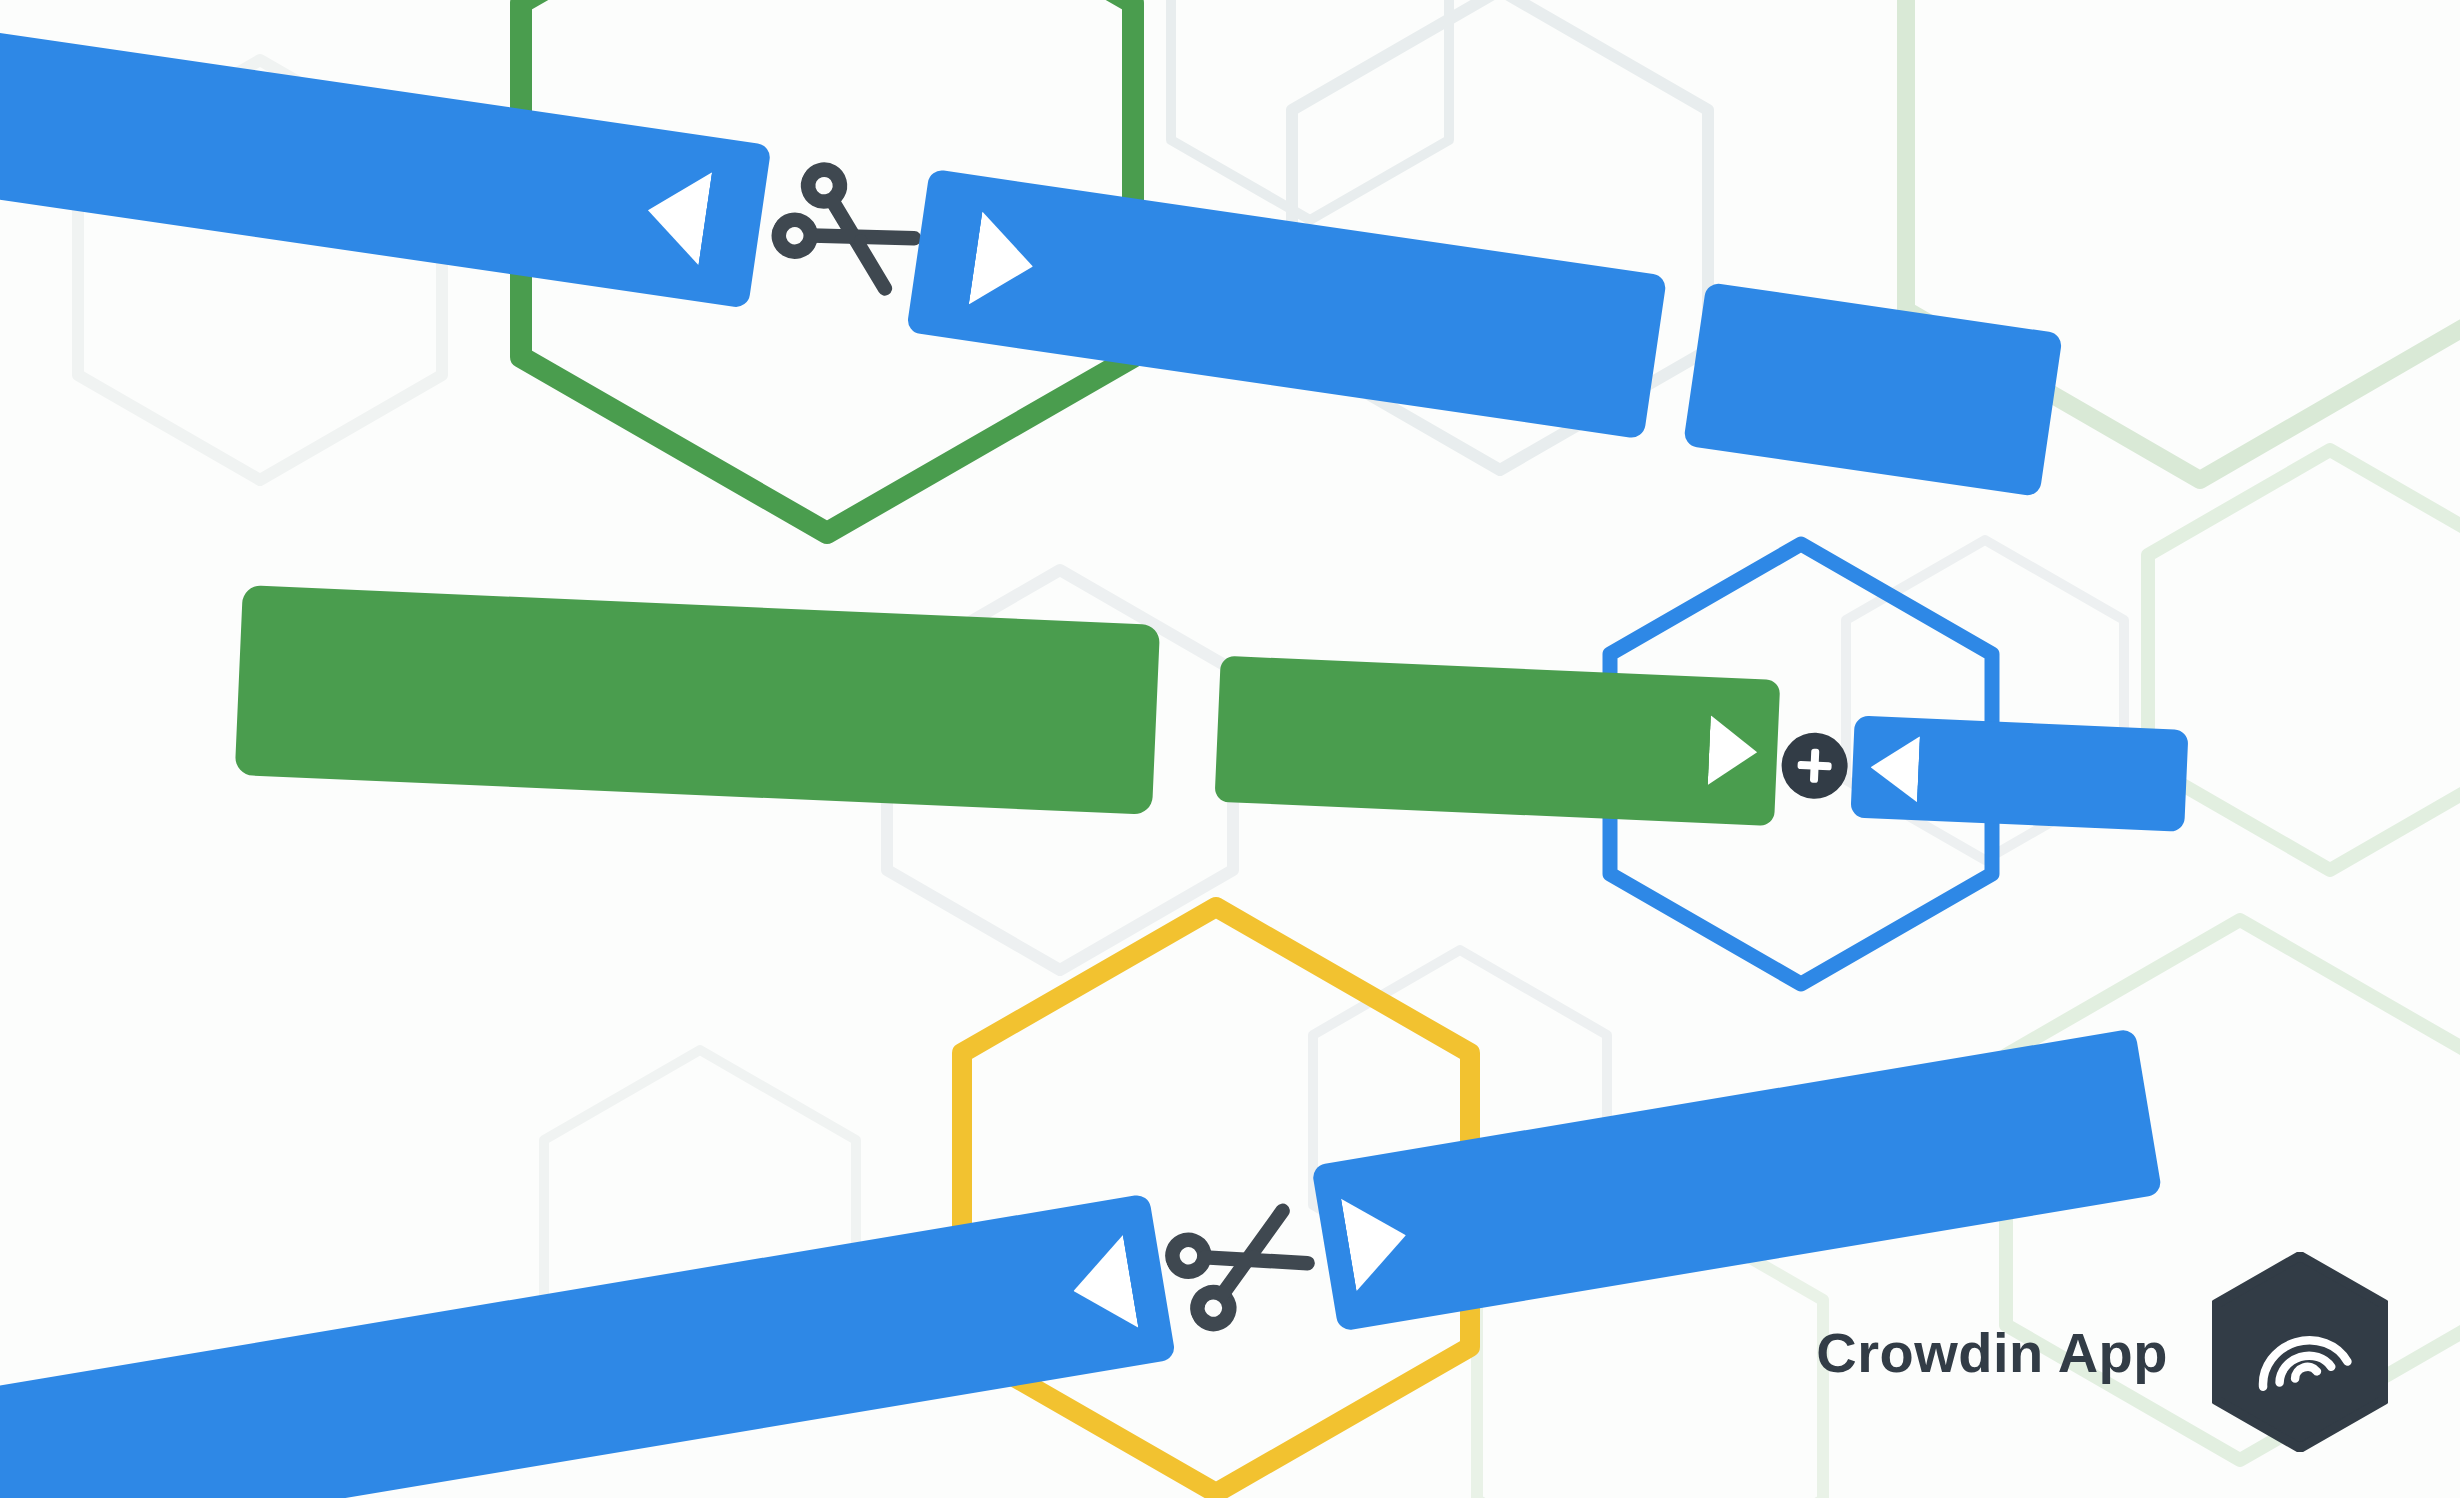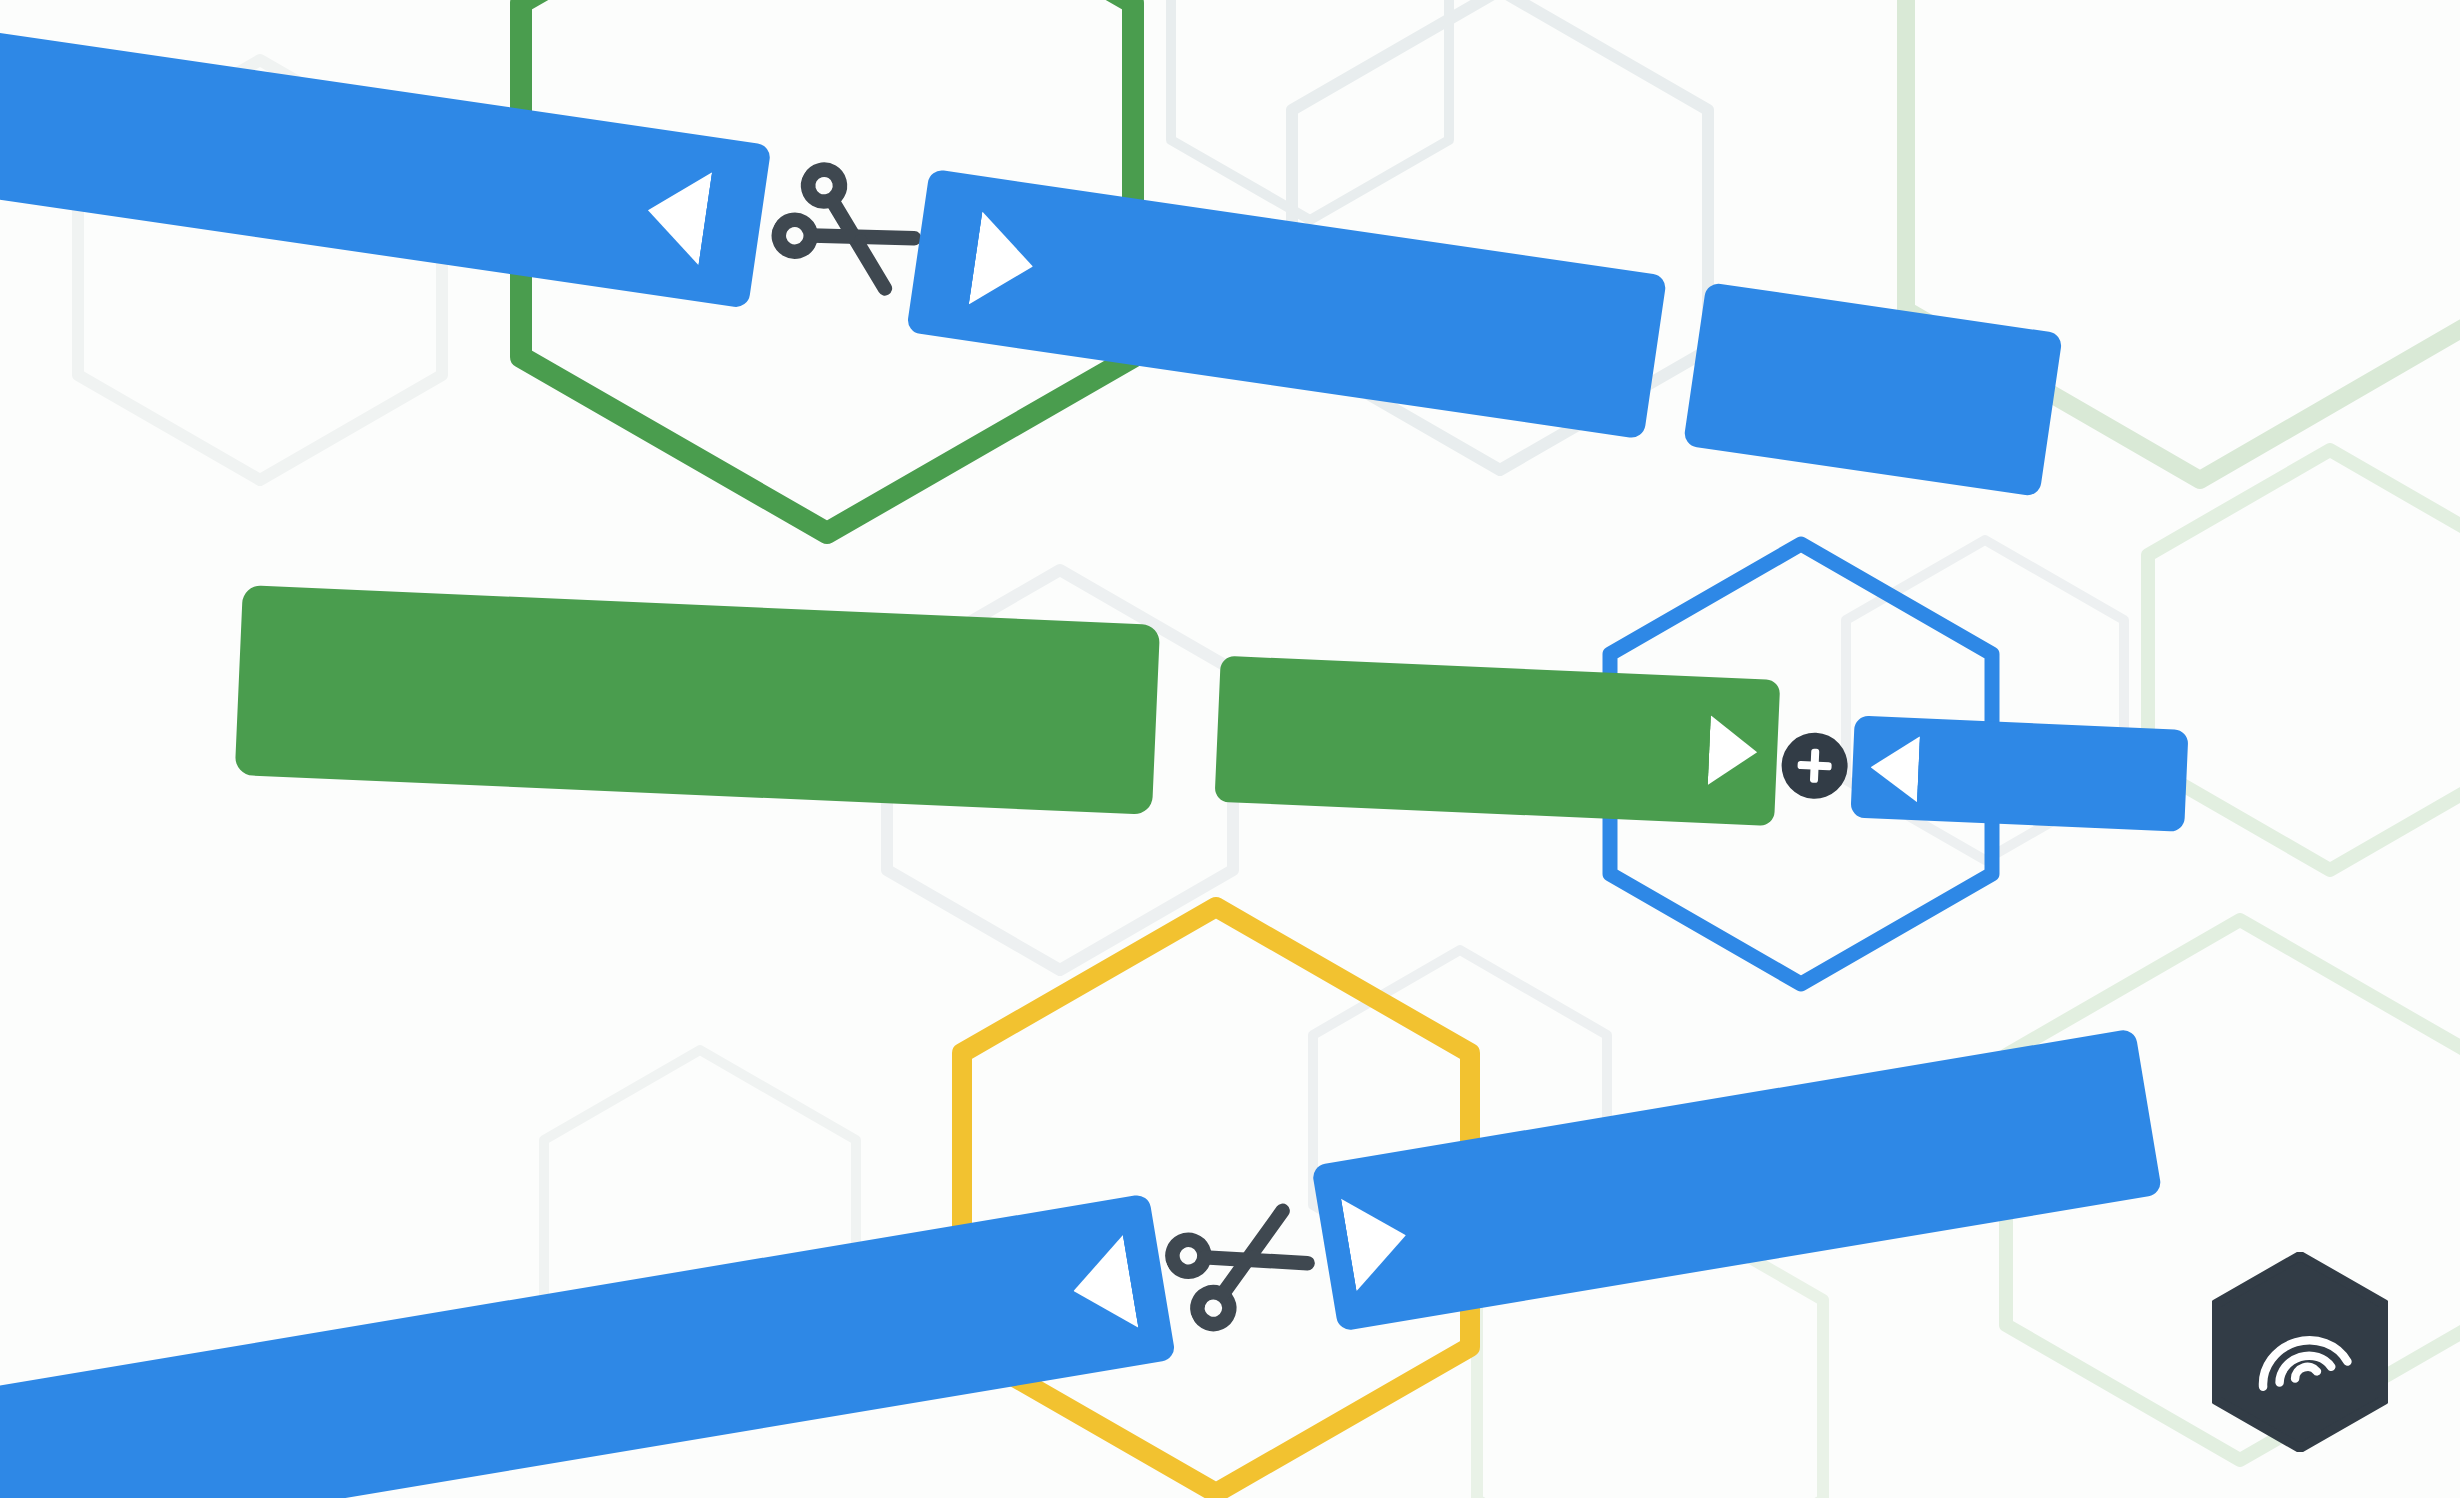--- a/index.html
+++ b/index.html
@@ -125,20 +125,21 @@
         </g>
         <circle cx="57" cy="50" r="4.5" fill="currentColor"></circle>
       </svg>
     </div>
     <div class="seg blue" style="left:1375px;top:0;width:835px;height:168px;">
       <div class="tri right" style="left:24px;top:37px;width:58px;height:94px;"></div>
     </div>
   </div>
 
   <div class="brand">
+    <div class="brand-label">Crowdin App</div>
     <svg class="logo" viewBox="0 0 176 200">
       <polygon points="88,4 172,52 172,148 88,196 4,148 4,52" fill="#323c46" stroke="#323c46" stroke-width="10" stroke-linejoin="round"></polygon>
       <g transform="translate(88,106) rotate(-18)" fill="none" stroke="#ffffff" stroke-width="8.5" stroke-linecap="round">
         <path d="M -44 16 A 45 42 0 0 1 44 18"></path>
         <path d="M -27 17 A 28 25 0 0 1 27 18"></path>
         <path d="M -11 18 A 12 11 0 0 1 12 18"></path>
       </g>
     </svg>
   </div>
 

